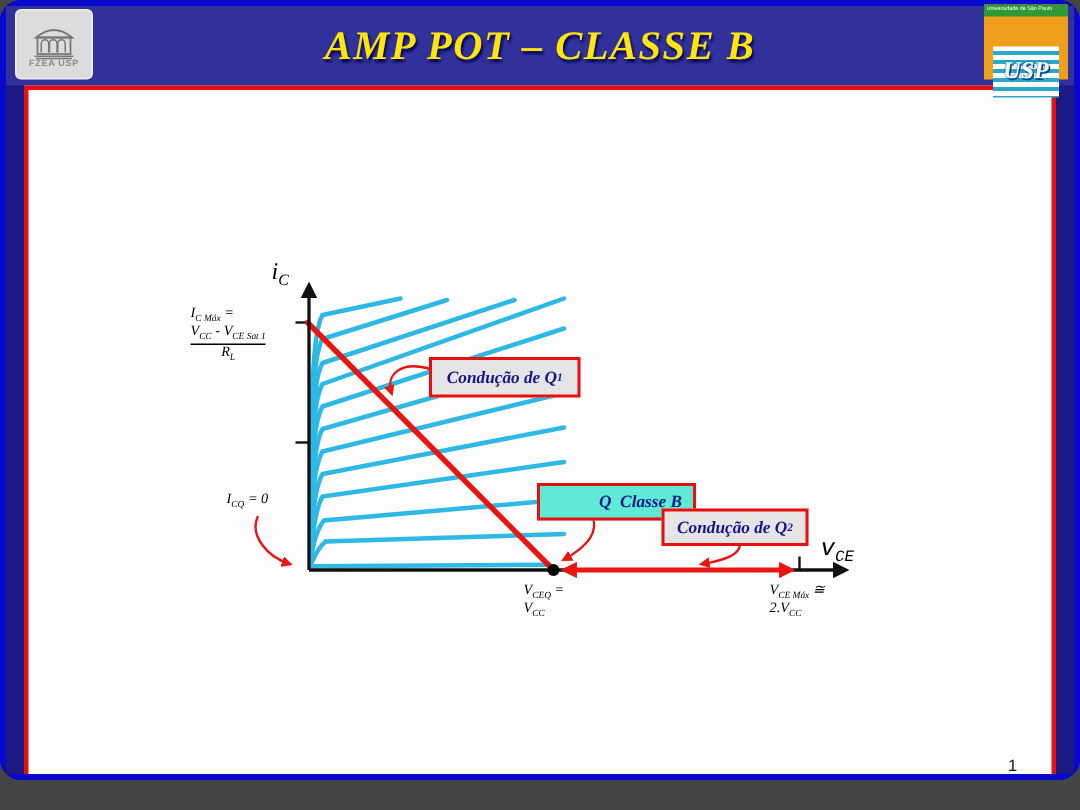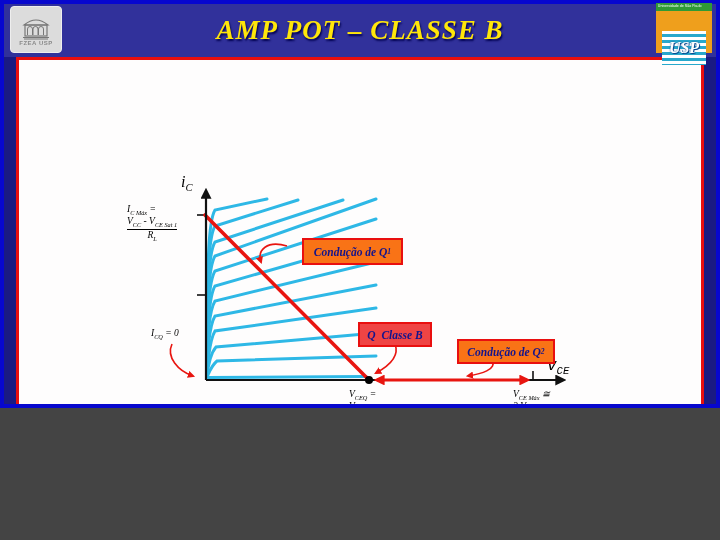--- a/index.html
+++ b/index.html
@@ -1,17 +1,17 @@
 <!DOCTYPE html>
 <html><head>
 <meta charset="utf-8">
 <style>
   html,body{margin:0;padding:0;background:#444;}
-  .page{position:relative;width:720px;height:408px;background:#1a1a82;overflow:hidden;
-        font-family:"Liberation Serif",serif;}
+  .page{position:relative;width:720px;height:520px;background:#1a1a82;overflow:hidden;
+        font-family:"Liberation Serif",serif;border-radius:14px;}
   .edge{position:absolute;inset:0;border:4px solid #0707ce;pointer-events:none;z-index:9;}
   .header{position:absolute;left:4px;top:4px;right:4px;height:53px;background:#31319b;
           display:flex;align-items:center;justify-content:center;}
   .title{font:bold italic 27px "Liberation Serif",serif;color:#ffe60a;letter-spacing:1px;
          text-shadow:1px 2px 2px #000050;}
   .bottomstrip{position:absolute;left:4px;right:4px;top:521px;bottom:4px;background:#0707ce;}
   .content{position:absolute;left:16px;top:57px;width:682px;height:456px;background:#fefdfd;
            border:3px solid #e90f0f;z-index:2;}
   .gsvg{position:absolute;left:0;top:0;width:682px;height:456px;}
   .curve{fill:none;stroke:#2eb8e6;stroke-width:3;stroke-linecap:round;}
@@ -20,22 +20,22 @@
   .tick{fill:none;stroke:#111;stroke-width:1.6;}
   .pointer{fill:none;stroke:#e81510;stroke-width:1.6;}
   .dblarrow{fill:none;stroke:#e81510;stroke-width:3.2;}
   .glabel{position:absolute;font:italic 9.5px "Liberation Serif",serif;color:#000;line-height:1.25;white-space:nowrap;}
   .glabel sub,.callout sub{font-size:.66em;line-height:0;}
   .axislabel{font-size:16px;}
   .frac-num{display:inline-block;border-bottom:1px solid #000;padding-bottom:1px;}
   .frac-den{display:block;text-align:center;}
   .callout{position:absolute;border:2px solid #e90f0f;display:flex;align-items:center;justify-content:center;
            font:bold italic 11.5px "Liberation Serif",serif;color:#14148c;white-space:pre;}
-  .cyanbox{background:#f97316;margin-left:16px;}
-  .yellowbox{background:#ef4444;}
+  .cyanbox{background:#e5e5e5;}
+  .yellowbox{background:#5eead4;padding-left:32px;}
   .pagenum{position:absolute;left:672px;top:505px;font:11px "Liberation Sans",sans-serif;color:#111;z-index:3;}
   
   .logo-left{position:absolute;left:10px;top:6px;width:50px;height:45px;background:#dcdcdc;
              border:1px solid #eee;border-radius:4px;z-index:10;display:flex;flex-direction:column;
              align-items:center;justify-content:center;}
   .logo-left .cap{font:bold 6px "Liberation Sans",sans-serif;color:#8a8a8a;letter-spacing:.5px;}
   .logo-right{position:absolute;right:8px;top:3px;width:56px;height:50px;background:#ef9f1c;z-index:10;}
   .logo-right .strip{height:8px;background:#2f9a35;overflow:hidden;}
   .logo-right .strip span{display:block;font:4px "Liberation Sans",sans-serif;color:#fff;white-space:nowrap;
                           transform:scale(.9);transform-origin:left top;padding-left:2px;}

